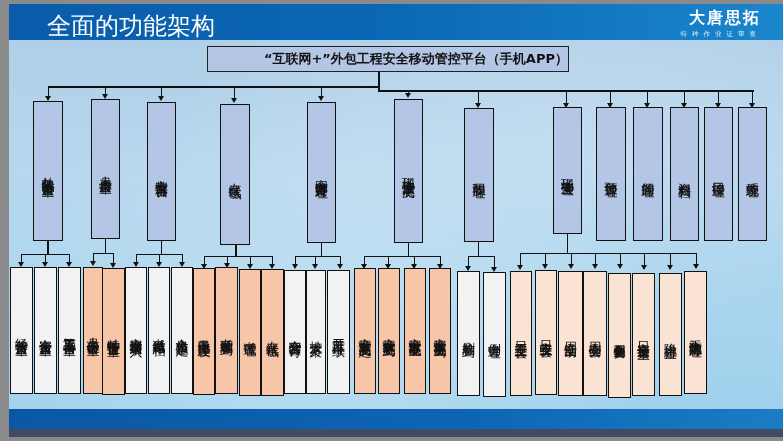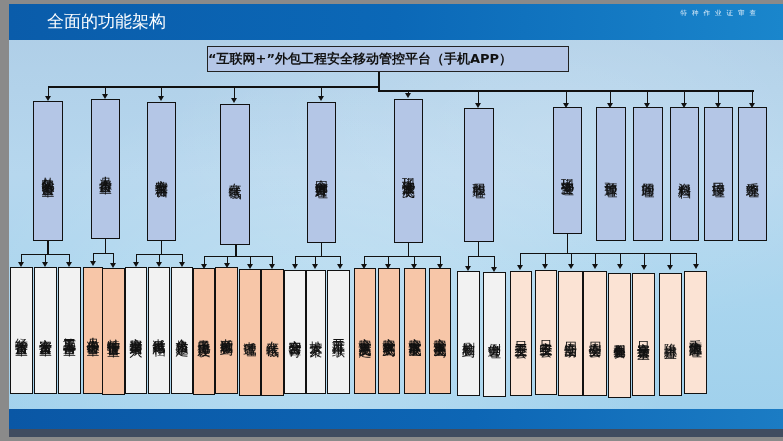--- a/index.html
+++ b/index.html
@@ -19,41 +19,41 @@
       background: radial-gradient(ellipse at 40% 80%, rgba(255,255,255,0.25), rgba(255,255,255,0) 55%),
                   radial-gradient(ellipse at 70% 30%, rgba(255,255,255,0.18), rgba(255,255,255,0) 50%);
       pointer-events: none;
     }
     .header {
       position: absolute; left: 0; top: 0; width: 774px; height: 36px;
       background: linear-gradient(90deg, #0a5caa 0%, #0b68b7 50%, #1a86cc 100%);
       z-index: 2;
     }
     .title {
-      position: absolute; left: 38px; top: 6px; color: #fff; font-size: 17px;
+      position: absolute; left: 38px; top: 6px; color: #fff; font-size: 24px;
       font-family: "DejaVu Sans", sans-serif; letter-spacing: 0px;
     }
     .brand {
       position: absolute; right: 22px; top: 4px; text-align: right; color: #fff;
     }
     .brand-name { font-size: 16px; font-weight: bold; letter-spacing: 2px; }
     .brand-sub { font-size: 6.5px; letter-spacing: 5px; margin-top: 1px; color: #dfeefa; }
     .footer {
       position: absolute; left: 0; top: 405px; width: 774px; height: 20px;
       background: linear-gradient(90deg, #0a57a5 0%, #0d66b5 60%, #1b7cc4 100%);
       z-index: 2;
     }
     .bottom-strip {
       position: absolute; left: 9px; top: 429px; width: 774px; height: 8px;
       background: #404c60;
     }
     .root {
       position: absolute; left: 207px; top: 46px; width: 362px; height: 26px;
       background: #b4c6e6; border: 1px solid #222;
-      font-size: 13px; font-weight: bold; text-align: left; line-height: 24px;
+      font-size: 13px; font-weight: bold; text-align: right; line-height: 24px;
       color: #111; z-index: 3;
     }
     .box {
       position: absolute; border: 1px solid #111; z-index: 3;
       display: flex; align-items: center; justify-content: center;
     }
     .box span {
       writing-mode: vertical-rl; text-orientation: upright;
       font-size: 13px; color: #111; letter-spacing: 1px; line-height: 1;
     }
@@ -68,20 +68,21 @@
       border-top: 5px solid #111;
     }
   </style>
 </head>
 <body>
 
 <div class="slide">
   <div class="header">
     <div class="title">全面的功能架构</div>
     <div class="brand">
+      <div class="brand-name">大唐思拓</div>
       <div class="brand-sub">特种作业证审查</div>
     </div>
   </div>
   <div class="footer"></div>
 </div>
 <div class="bottom-strip"></div>
 
 <div class="root">“互联网+”外包工程安全移动管控平台（手机APP）</div>
 
 <div class="line" style="left:378px;top:72px;width:2px;height:19px;"></div>

